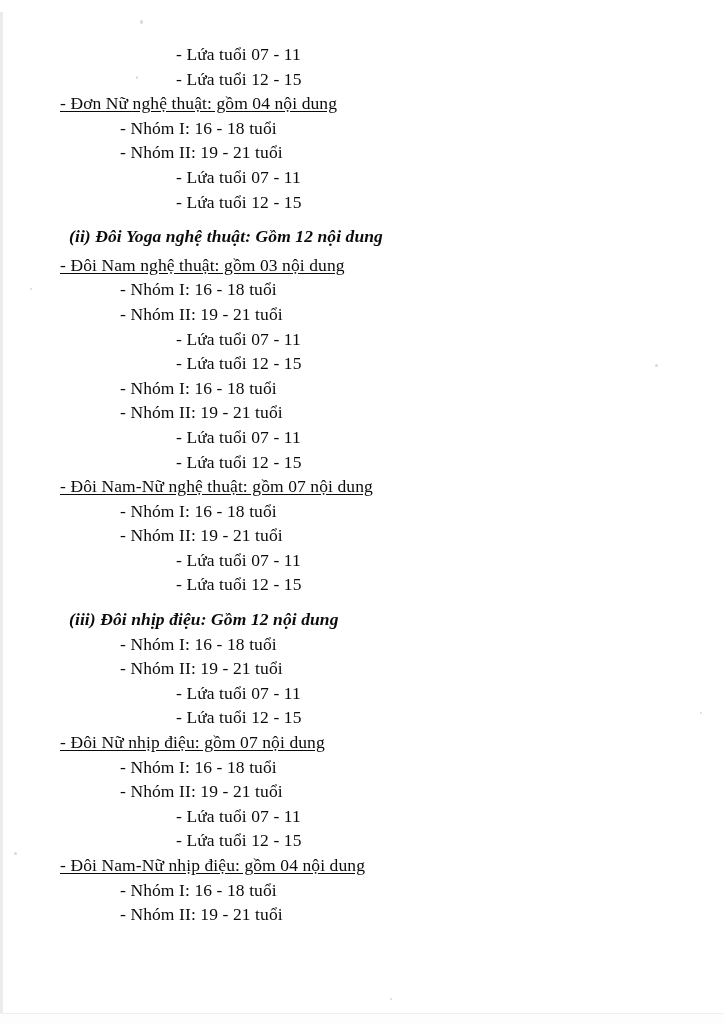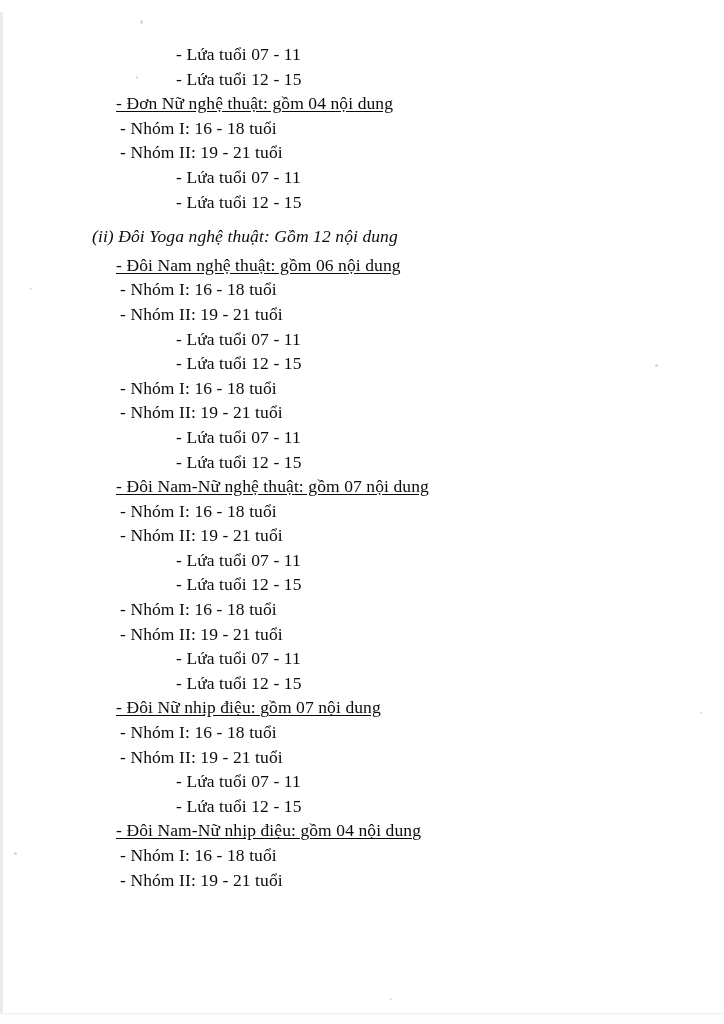--- a/index.html
+++ b/index.html
@@ -36,26 +36,26 @@
     top: 30px;
     width: 724px;
   }
   .line {
     font-size: 17.5px;
     line-height: 24.6px;
     white-space: pre;
     letter-spacing: .1px;
   }
   .lvl-head {          
-    padding-left: 92px;
+    padding-left: 69px;
     font-style: italic;
-    font-weight: normal;
+    font-weight: bold;
   }
   .lvl-1 {             
-    padding-left: 116px;
+    padding-left: 60px;
   }
   .lvl-1 .u {
     text-decoration: underline;
     text-underline-offset: 2px;
   }
   .lvl-2 {             
     padding-left: 120px;
   }
   .lvl-3 {             
     padding-left: 176px;
@@ -96,34 +96,35 @@
 
   <div class="doc-body">
       <div class="line lvl-3">- Lứa tuổi 07 - 11</div>
       <div class="line lvl-3">- Lứa tuổi 12 - 15</div>
       <div class="line lvl-1"><span class="u">- Đơn Nữ nghệ thuật: gồm 04 nội dung</span></div>
       <div class="line lvl-2">- Nhóm I: 16 - 18 tuổi</div>
       <div class="line lvl-2">- Nhóm II: 19 - 21 tuổi</div>
       <div class="line lvl-3">- Lứa tuổi 07 - 11</div>
       <div class="line lvl-3">- Lứa tuổi 12 - 15</div>
       <div class="line lvl-head gap-top">(ii) Đôi Yoga nghệ thuật: Gồm 12 nội dung</div>
-      <div class="line lvl-1 gap-small"><span class="u">- Đôi Nam nghệ thuật: gồm 06 nội dung</span></div>
+      <div class="line lvl-1 gap-small"><span class="u">- Đôi Nam nghệ thuật: gồm 03 nội dung</span></div>
       <div class="line lvl-2">- Nhóm I: 16 - 18 tuổi</div>
       <div class="line lvl-2">- Nhóm II: 19 - 21 tuổi</div>
       <div class="line lvl-3">- Lứa tuổi 07 - 11</div>
       <div class="line lvl-3">- Lứa tuổi 12 - 15</div>
       <div class="line lvl-2">- Nhóm I: 16 - 18 tuổi</div>
       <div class="line lvl-2">- Nhóm II: 19 - 21 tuổi</div>
       <div class="line lvl-3">- Lứa tuổi 07 - 11</div>
       <div class="line lvl-3">- Lứa tuổi 12 - 15</div>
       <div class="line lvl-1"><span class="u">- Đôi Nam-Nữ nghệ thuật: gồm 07 nội dung</span></div>
       <div class="line lvl-2">- Nhóm I: 16 - 18 tuổi</div>
       <div class="line lvl-2">- Nhóm II: 19 - 21 tuổi</div>
       <div class="line lvl-3">- Lứa tuổi 07 - 11</div>
       <div class="line lvl-3">- Lứa tuổi 12 - 15</div>
+      <div class="line lvl-head gap-top">(iii) Đôi nhịp điệu: Gồm 12 nội dung</div>
       <div class="line lvl-2">- Nhóm I: 16 - 18 tuổi</div>
       <div class="line lvl-2">- Nhóm II: 19 - 21 tuổi</div>
       <div class="line lvl-3">- Lứa tuổi 07 - 11</div>
       <div class="line lvl-3">- Lứa tuổi 12 - 15</div>
       <div class="line lvl-1"><span class="u">- Đôi Nữ nhịp điệu: gồm 07 nội dung</span></div>
       <div class="line lvl-2">- Nhóm I: 16 - 18 tuổi</div>
       <div class="line lvl-2">- Nhóm II: 19 - 21 tuổi</div>
       <div class="line lvl-3">- Lứa tuổi 07 - 11</div>
       <div class="line lvl-3">- Lứa tuổi 12 - 15</div>
       <div class="line lvl-1"><span class="u">- Đôi Nam-Nữ nhịp điệu: gồm 04 nội dung</span></div>

